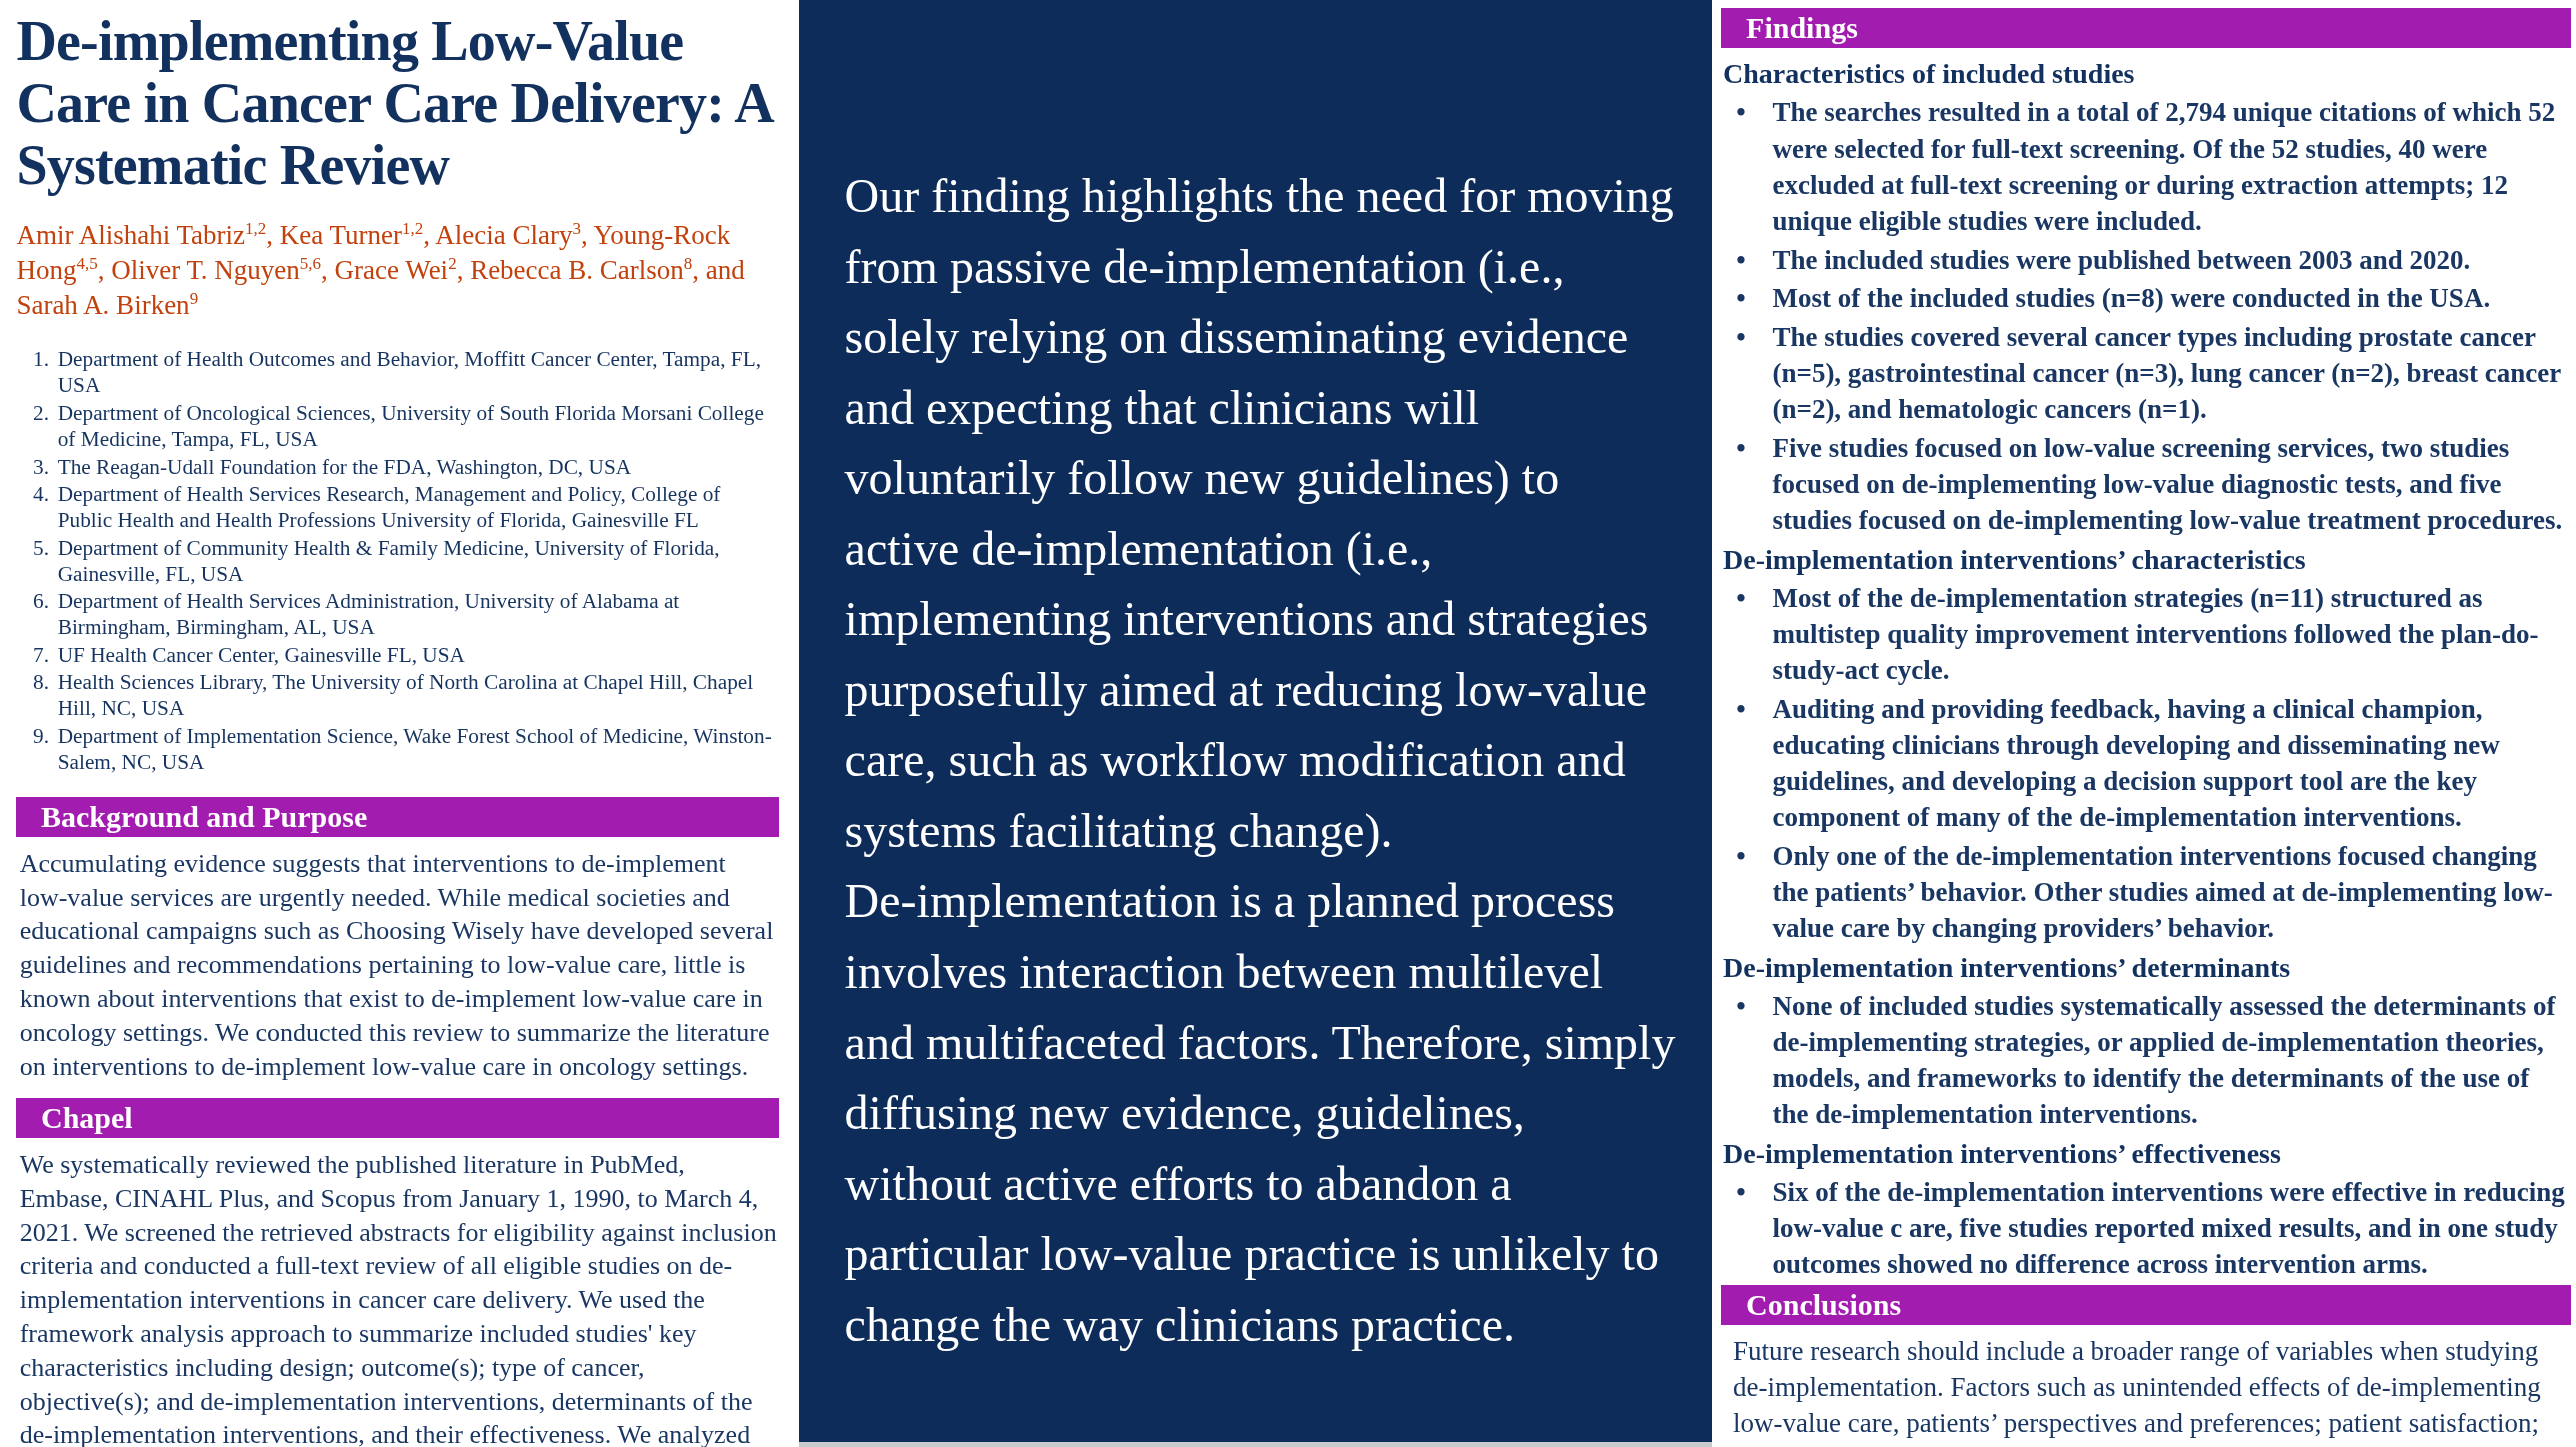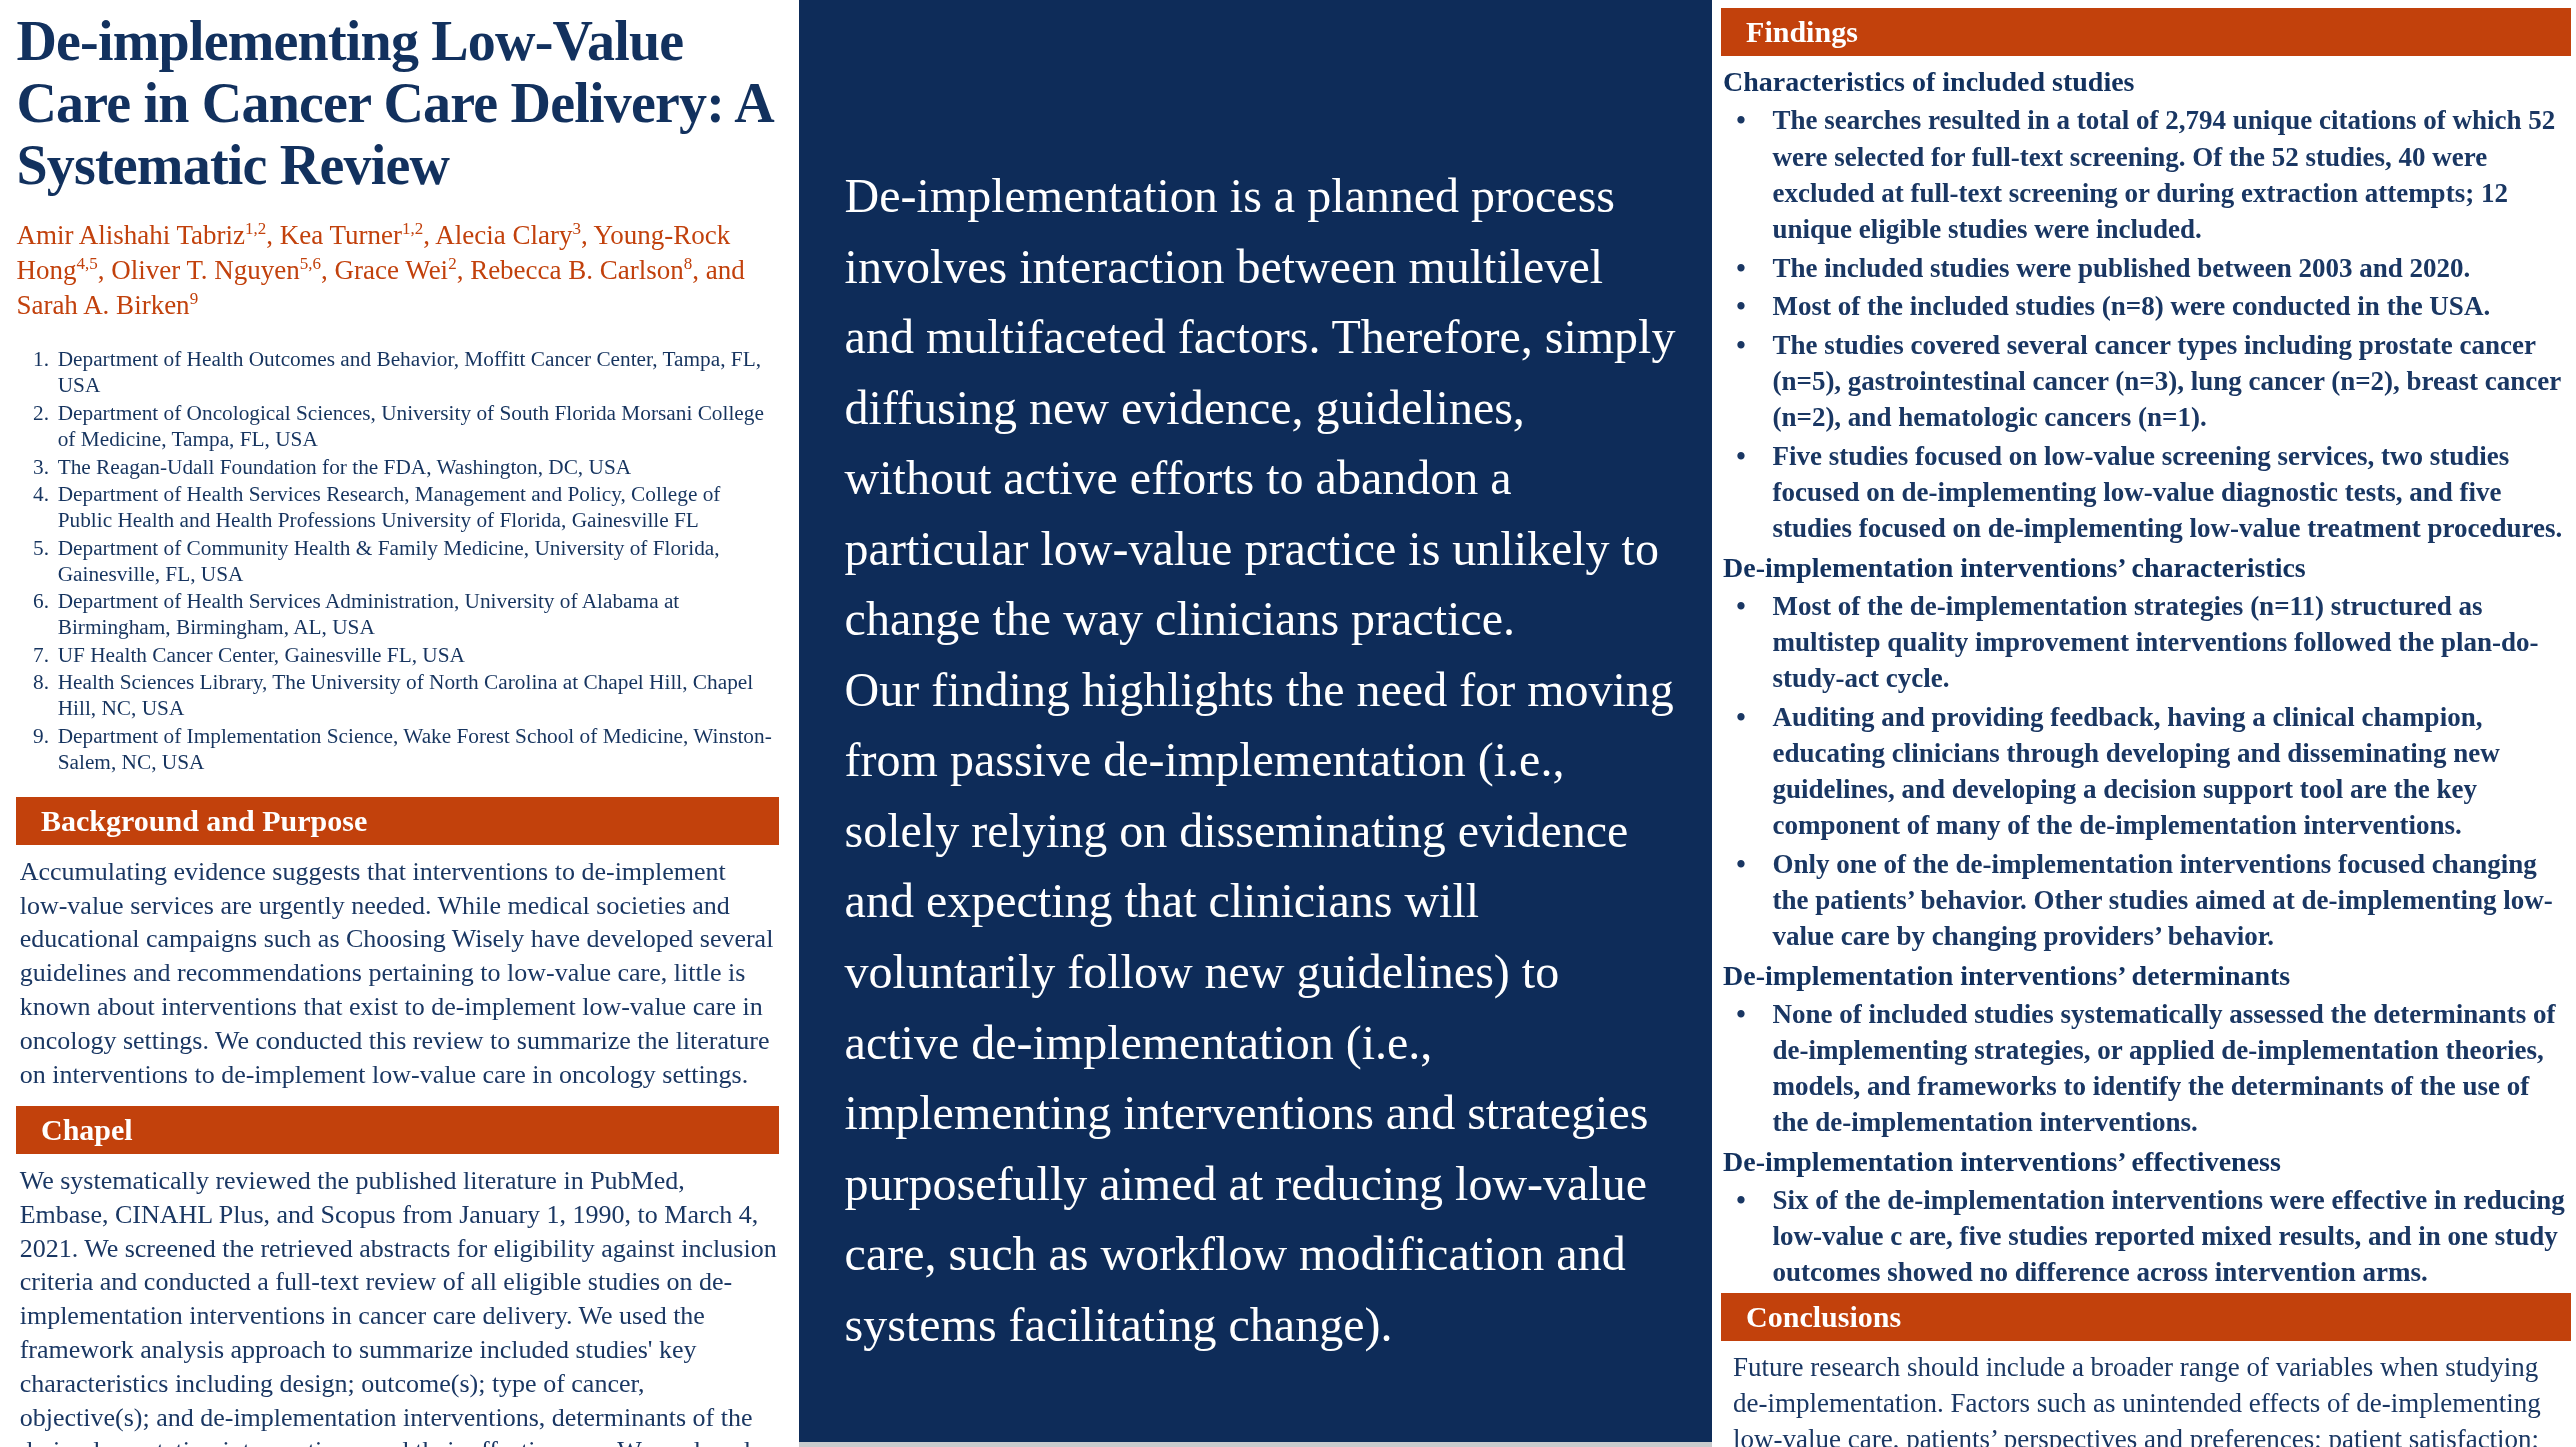--- a/index.html
+++ b/index.html
@@ -21,21 +21,21 @@
     color:#12315e;margin:6.6px 0 21.3px 0;letter-spacing:-0.8px;
   }
   .authors{font-size:27px;line-height:1.3;margin:0 0 24.6px 0;color:#c2410c;}
   .authors sup{font-size:17px;}
   .affiliations{
     margin:0 0 21.3px 0;padding:0 0 0 38px;
     font-size:21.3px;line-height:1.22;color:#16345f;
   }
   .affiliations li{padding-left:3.3px;margin:0 0 1.6px 0;}
   .section-bar{
-    background:#c2410c;color:#ffffff;height:48px;
+    background:#a21caf;color:#ffffff;height:40px;
     display:flex;align-items:center;
     font-size:30px;font-weight:bold;
     padding-left:24.6px;margin:14.8px 0 9.8px 0;
   }
   .left-body{font-size:26px;line-height:1.3;margin:0 0 4.9px 3.3px;color:#1a3763;}
 
   
   .col-mid{
     width:913px;background:#0e2c59;color:#ffffff;
     padding:161px 33px 0 46px;position:relative;flex-shrink:0;
@@ -88,22 +88,22 @@
 
     <div class="section-bar">
       <span>Chapel</span>
     </div>
     <p class="left-body">We systematically reviewed the published literature in PubMed, Embase, CINAHL Plus, and Scopus from January 1, 1990, to March 4, 2021. We screened the retrieved abstracts for eligibility against inclusion criteria and conducted a full-text review of all eligible studies on de-implementation interventions in cancer care delivery. We used the framework analysis approach to summarize included studies' key characteristics including design; outcome(s); type of cancer, objective(s); and de-implementation interventions, determinants of the de-implementation interventions, and their effectiveness. We analyzed extracted data from each cell to describe the studies and findings of de-implementation strategies aiming to reduce low-value cancer care.</p>
   </div>
 
   <div class="col-gap"></div>
 
   <div class="col-mid">
+    <p>Our finding highlights the need for moving from passive de-implementation (i.e., solely relying on disseminating evidence and expecting that clinicians will voluntarily follow new guidelines) to active de-implementation (i.e., implementing interventions and strategies purposefully aimed at reducing low-value care, such as workflow modification and systems facilitating change).</p>
     <p>De-implementation is a planned process involves interaction between multilevel and multifaceted factors. Therefore, simply diffusing new evidence, guidelines, without active efforts to abandon a particular low-value practice is unlikely to change the way clinicians practice.</p>
-    <p>Our finding highlights the need for moving from passive de-implementation (i.e., solely relying on disseminating evidence and expecting that clinicians will voluntarily follow new guidelines) to active de-implementation (i.e., implementing interventions and strategies purposefully aimed at reducing low-value care, such as workflow modification and systems facilitating change).</p>
     <div class="mid-bottom-strip"></div>
   </div>
 
   <div class="col-gap"></div>
 
   <div class="col-right">
     <div class="section-bar">
       <span>Findings</span>
     </div>
 

